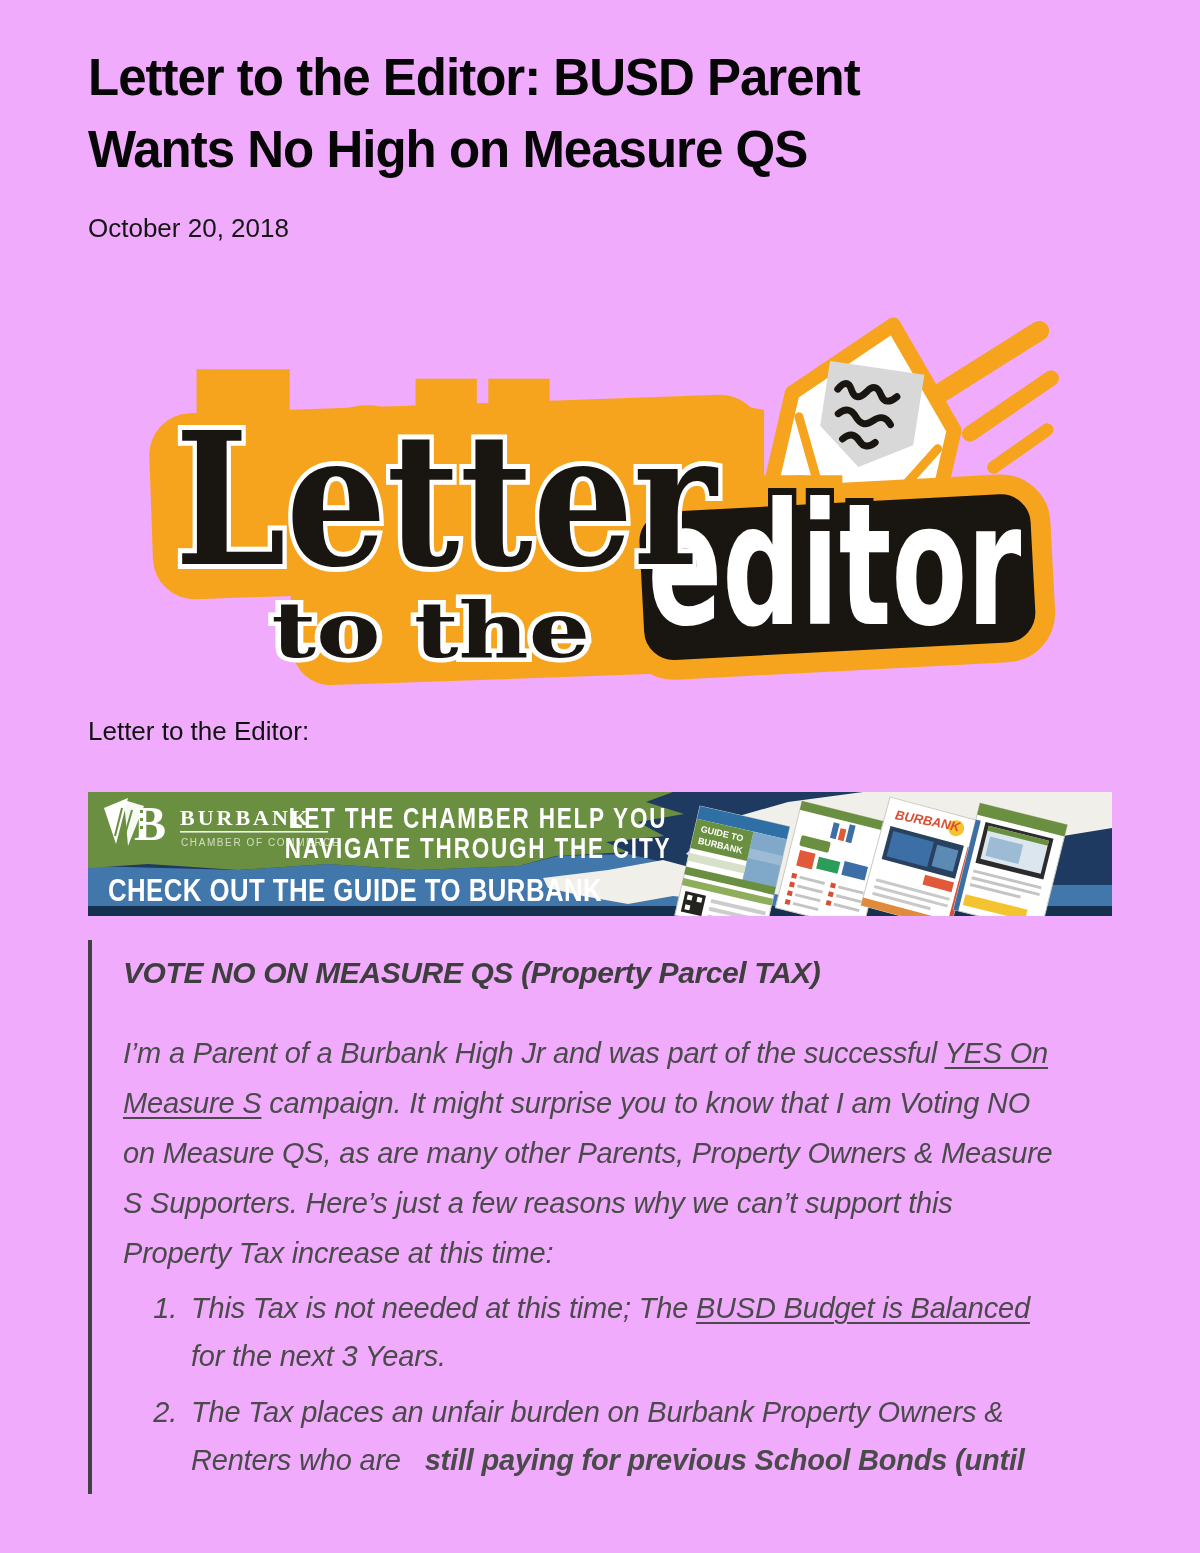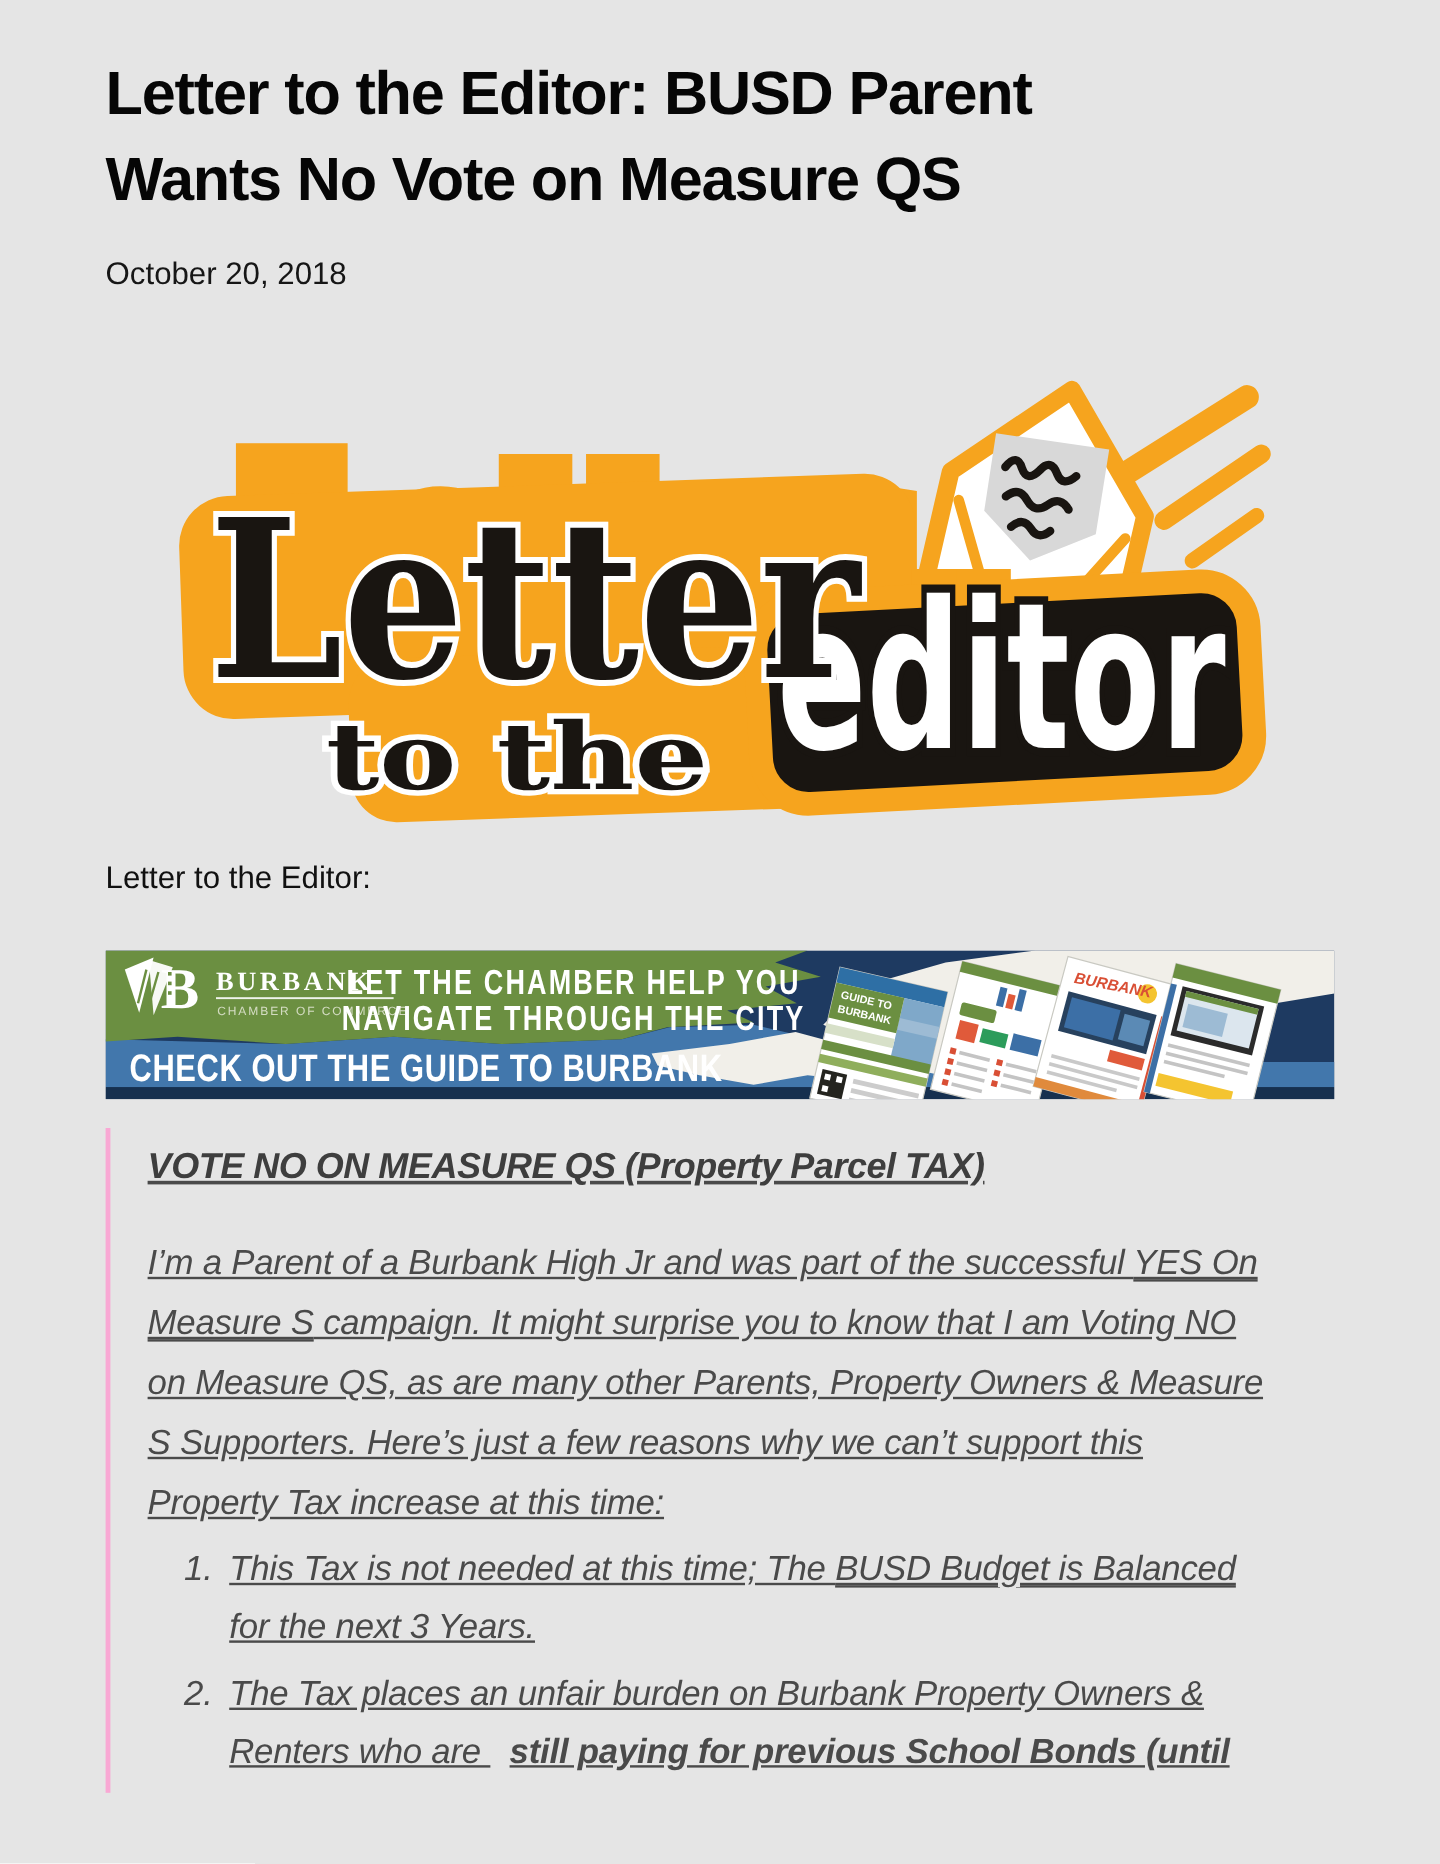--- a/index.html
+++ b/index.html
@@ -1,20 +1,20 @@
 <!DOCTYPE html>
 <html><head>
 <meta charset="utf-8">
 <style>
   html,body{margin:0;padding:0;background:#ffffff;}
   .page{
     position:relative;
     width:1200px;height:1553px;
     margin:0 auto;
-    background:#e5e5e5;
+    background:#f0abfc;
     overflow:hidden;
     font-family:"Liberation Sans", sans-serif;
     box-sizing:border-box;
     padding:42px 88px 0 88px;
   }
   h1.headline{
     margin:0;
     font-size:51px;
     line-height:72px;
     font-weight:700;
@@ -42,25 +42,24 @@
   }
   .ad-banner{
     margin-top:43px;
     width:1024px;height:124px;
     cursor:pointer;
     display:block;
   }
   .ad-banner svg{width:1024px;height:124px;display:block;}
   blockquote.letter-quote{
     margin:24px 0 0 0;
-    border-left:4px solid #f9a8d4;
+    border-left:4px solid #404040;
     padding:14px 0 2px 31px;
     font-style:italic;
     color:#4a4a4a;
-    text-decoration:underline;
   }
   .q-heading{
     margin:0 0 36px 0;
     font-size:30px;
     line-height:38px;
     font-weight:700;
     font-style:italic;
     letter-spacing:-0.4px;
     color:#3e3e3e;
   }
@@ -91,21 +90,21 @@
   .q-bold{font-weight:700;margin-left:16px;}
   text{user-select:none;}
 </style>
 </head>
 <body>
 
 <div class="page">
 
   <h1 class="headline">
     <span>Letter to the Editor: BUSD Parent</span>
-    <span>Wants No Vote on Measure QS</span>
+    <span>Wants No High on Measure QS</span>
   </h1>
 
   <div class="pub-date">October 20, 2018</div>
 
   <div class="logo-wrap">
     <svg viewBox="0 0 920 382" xmlns="http://www.w3.org/2000/svg">
 
       <g stroke="#F6A41E" stroke-linecap="round">
         <line x1="796" y1="90" x2="904" y2="22" stroke-width="20"></line>
         <line x1="834" y1="126" x2="916" y2="70" stroke-width="16"></line>

